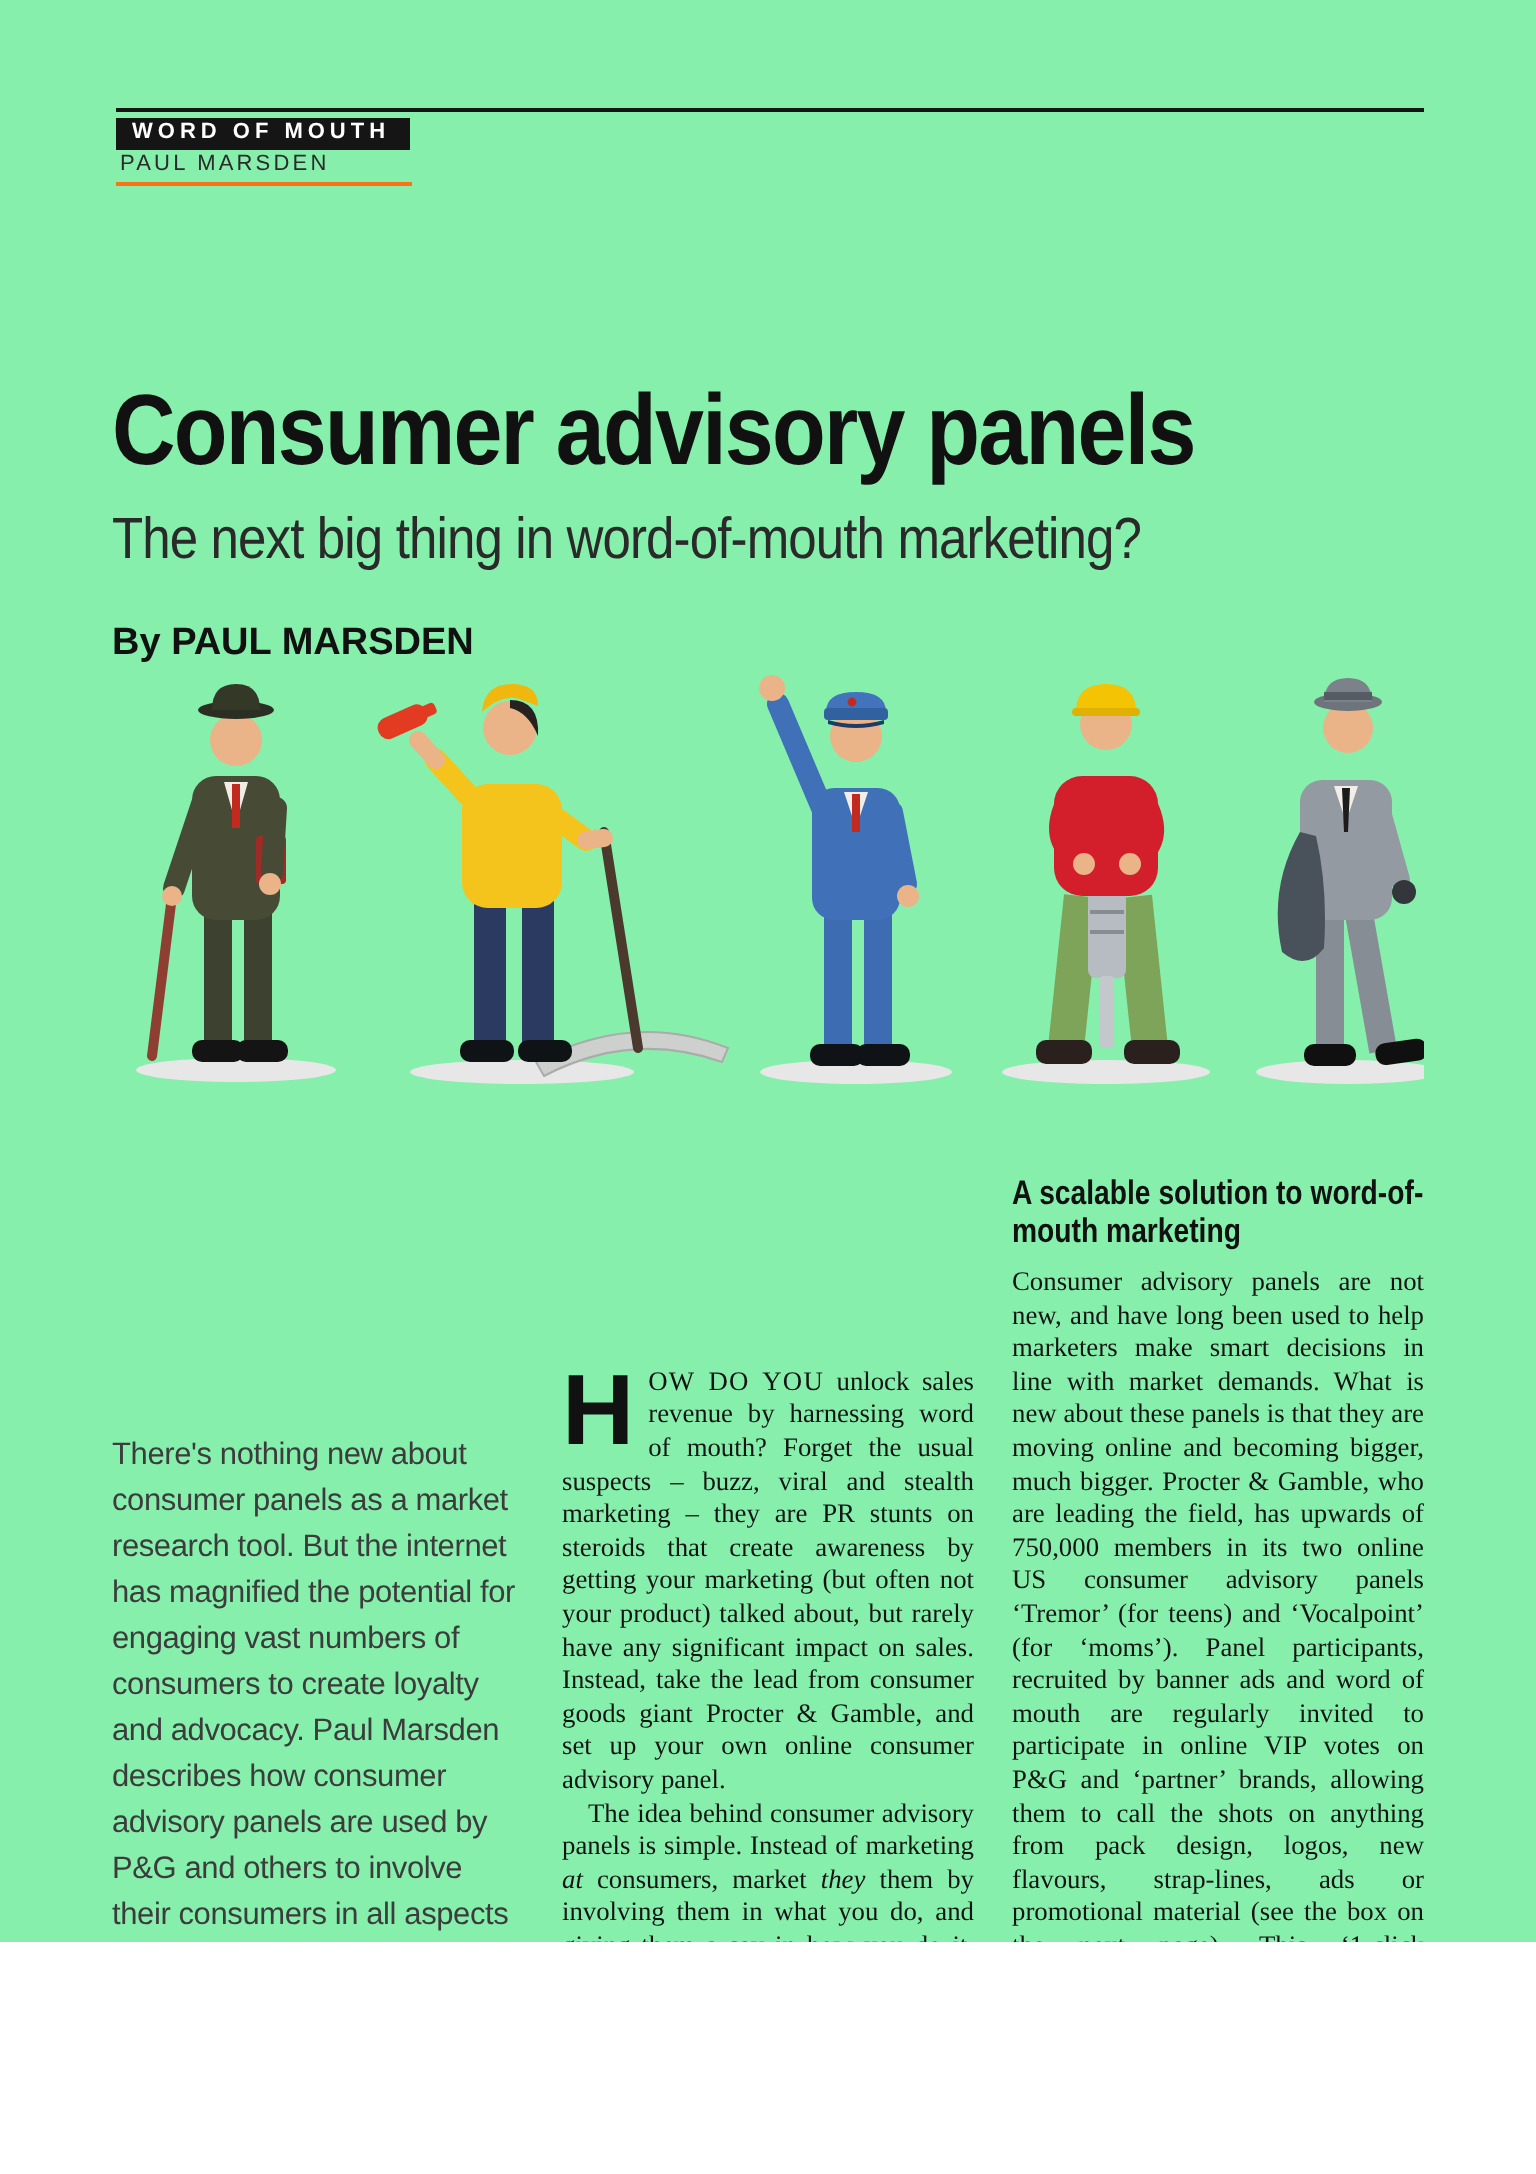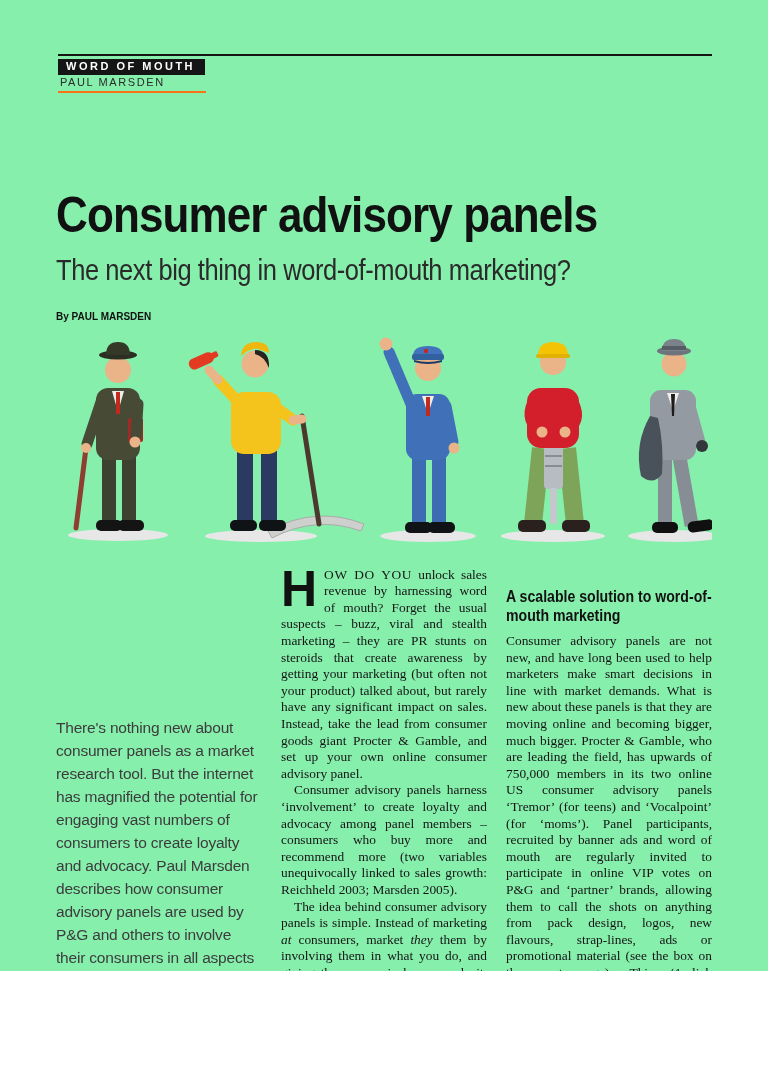--- a/index.html
+++ b/index.html
@@ -12,21 +12,21 @@
           letter-spacing:2.5px;padding:2px 10px 3px 8px;line-height:1;}
   .kicker-author{width:148px;box-sizing:border-box;border-bottom:2px solid #f97316;
           font-size:11px;letter-spacing:1.6px;color:#2b2b2b;padding:2px 0 3px 2px;line-height:1;}
 
   
   .headline{position:absolute;left:56px;top:146px;width:700px;margin-top:44px;}
   .title{font-size:50px;font-weight:bold;letter-spacing:-1px;line-height:1.0;
          transform:scaleX(0.88);transform-origin:0 0;white-space:nowrap;color:#111;}
   .subtitle{margin-top:14px;font-size:29px;font-weight:normal;letter-spacing:-0.5px;color:#2a2a2a;
          transform:scaleX(0.88);transform-origin:0 0;white-space:nowrap;}
-  .byline{margin-top:24px;font-size:10px;font-weight:bold;color:#111;letter-spacing:0;}
+  .byline{margin-top:24px;font-size:19px;font-weight:bold;color:#111;letter-spacing:0;}
 
   
   .figs{position:absolute;left:56px;top:298px;width:656px;height:250px;}
 
   
   .cols{position:absolute;left:56px;top:562px;width:656px;display:flex;justify-content:space-between;align-items:flex-end;}
   .col{width:206px;}
   .col-intro{font-size:15.5px;line-height:23px;color:#3c3c3c;letter-spacing:-0.2px;}
   .col-serif{font-family:"Liberation Serif",serif;font-size:13.4px;line-height:16.6px;
              text-align:justify;color:#141414;}
@@ -184,21 +184,20 @@
   </svg>
 
   <div class="cols">
 
     <div class="col col-intro">
       <span>There's nothing new about consumer panels as a market research tool. But the internet has magnified the potential for engaging vast numbers of consumers to create loyalty and advocacy. Paul Marsden describes how consumer advisory panels are used by P&amp;G and others to involve their consumers in all aspects of brand development, thereby strengthening loyalty</span>
     </div>
 
     <div class="col col-serif">
       <p><span class="dropcap">H</span><span class="caps">OW DO YOU</span><span> unlock sales revenue by harnessing word of mouth? Forget the usual suspects – buzz, viral and stealth marketing – they are PR stunts on steroids that create awareness by getting your marketing (but often not your product) talked about, but rarely have any significant impact on sales. Instead, take the lead from consumer goods giant Procter &amp; Gamble, and set up your own online consumer advisory panel.</span></p>
-      <p class="ind">Consumer advisory panels harness ‘involvement’ to create loyalty and advocacy among panel members – consumers who buy more and recommend more (two variables unequivocally linked to sales growth: Reichheld 2003; Marsden 2005).</p>
       <p class="ind"><span>The idea behind consumer advisory panels is simple. Instead of marketing </span><span class="it">at</span><span> consumers, market </span><span class="it">they</span><span> them by involving them in what you do, and giving them a say in how you do it. By connecting, collaborating and co-creating with your market through a</span></p>
     </div>
 
     <div class="col col-serif">
       <h2 class="subhead">A scalable solution to word-of-mouth marketing</h2>
       <p>Consumer advisory panels are not new, and have long been used to help marketers make smart decisions in line with market demands. What is new about these panels is that they are moving online and becoming bigger, much bigger. Procter &amp; Gamble, who are leading the field, has upwards of 750,000 members in its two online US consumer advisory panels ‘Tremor’ (for teens) and ‘Vocalpoint’ (for ‘moms’). Panel participants, recruited by banner ads and word of mouth are regularly invited to participate in online VIP votes on P&amp;G and ‘partner’ brands, allowing them to call the shots on anything from pack design, logos, new flavours, strap-lines, ads or promotional material (see the box on the next page). This ‘1-click involvement’ is simple, smart and scalable – and creates a loyalty effect</p>
     </div>
   </div>
 
   <div class="footer">

